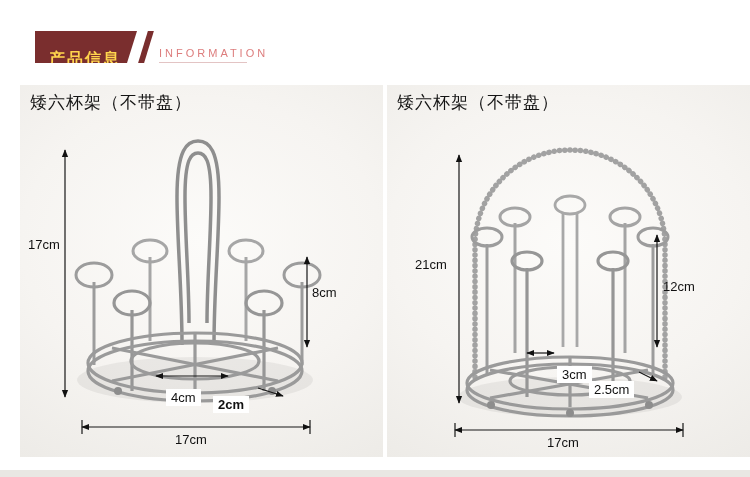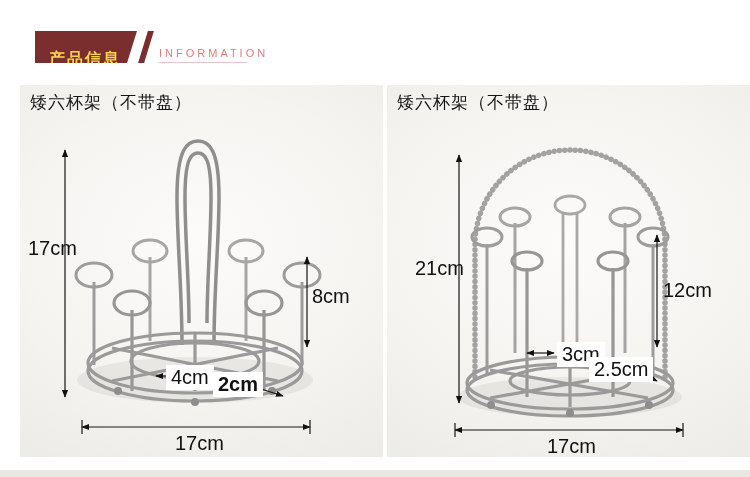--- a/index.html
+++ b/index.html
@@ -19,22 +19,22 @@
   .subtitle { color:#dd7d7d; font-size:11px; letter-spacing:3px; margin-bottom:3px; }
   .subtitle-line { width:88px; height:1px; background:#e3c4c4; }
 
   
   .panels { position:absolute; top:85px; left:20px; display:flex; gap:4px; }
   .photo {
     position:relative; width:363px; height:372px;
     background:radial-gradient(90% 70% at 50% 42%, #fcfbf9 0%, #f6f4f1 55%, #edebe7 100%);
   }
   .panel-title { position:absolute; top:6px; left:10px; font-size:17px; color:#141414; letter-spacing:1px; z-index:3; }
-  .dim { position:absolute; font-size:20px; font-weight:500; color:#111; z-index:3; white-space:nowrap; }
-  .dim.boxed { background:#ffffff; padding:1px 5px; }
+  .dim { position:absolute; font-size:13px; font-weight:500; color:#111; z-index:3; white-space:nowrap; }
+  .dim.boxed { background:#ffffff; padding:1px 5px;margin-top:24px; }
   .rack-svg { position:absolute; top:0; left:0; }
 
   .bottom-bar { position:absolute; left:0; bottom:0; width:750px; height:7px; background:#e9e7e3; }
 </style>
 </head>
 <body>
 
 <div class="page">
 
   <div class="info-header">

